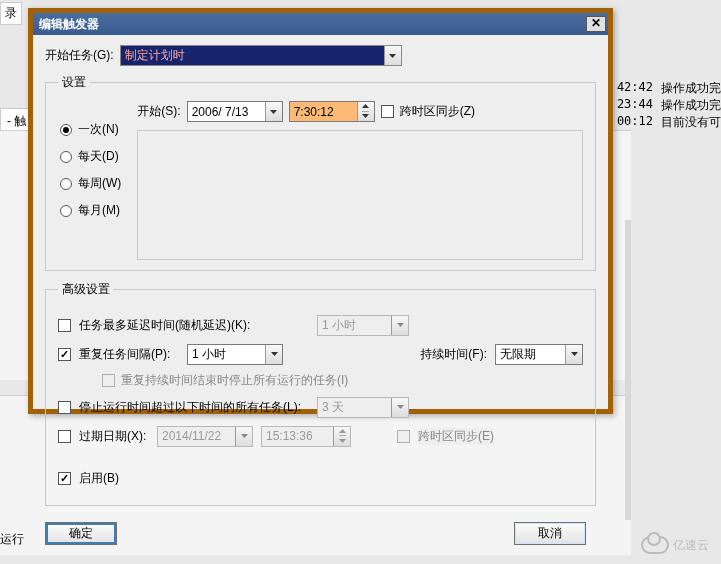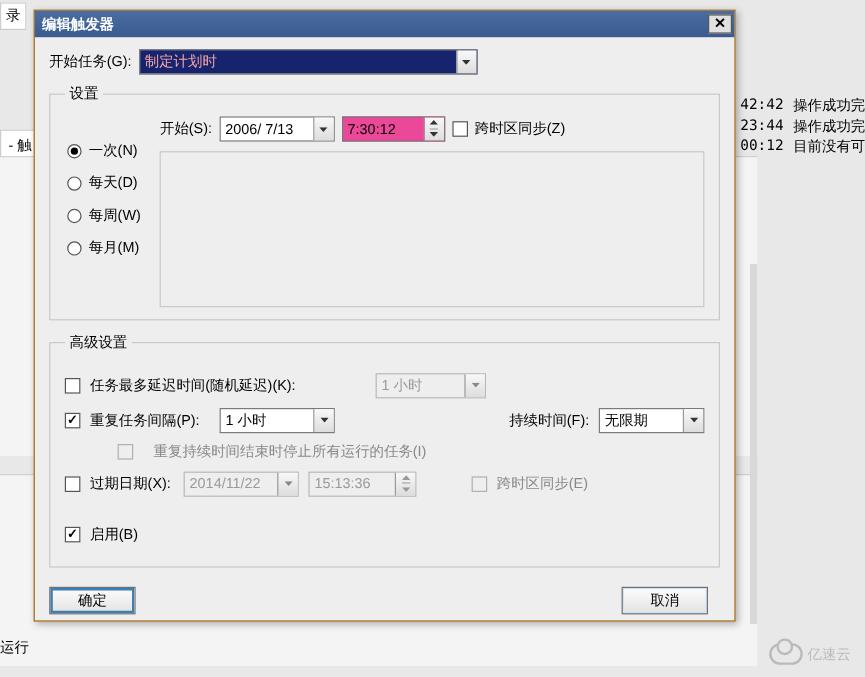--- a/index.html
+++ b/index.html
@@ -10,49 +10,49 @@
 .bg-time { font-family: monospace; }
 .bg-tab { left: 0; top: 108px; background:#fff; border:1px solid #ccc; padding:4px 6px; }
 .bg-rec { left:0; top:2px; background:#fff; border:1px solid #ccc; padding:2px 4px; }
 .bg-panel1 { position:absolute; left:0; top:130px; right:90px; height:250px; background:#f4f4f4; border-top:1px solid #d0d0d0; }
 .bg-panel2 { position:absolute; left:0; top:395px; right:90px; height:160px; background:#f4f4f4; border-top:1px solid #d0d0d0; }
 .bg-bar { position:absolute; right:90px; top:220px; width:6px; height:300px; background:#d8d8d8; }
 .bg-bottom { position:absolute; left:0; bottom:16px; font-size:12px; }
 .watermark { position:absolute; right:12px; bottom:10px; color:#bbb; font-size:16px; display:flex; align-items:center; gap:4px;}
 .watermark .cloud { width:28px; height:18px; border:2px solid #bbb; border-radius:12px; position:relative;}
 .watermark .cloud:before{content:"";position:absolute;width:10px;height:10px;border:2px solid #bbb;border-radius:50%;top:-6px;left:4px;background:#e8e8e8;}
-.dialog { position: absolute; left: 28px; top: 8px; width: 585px; height: 510px; background: #eeeeee; border: 1px solid #a16207; box-shadow: 2px 2px 6px rgba(0,0,0,.3); }
+.dialog { position: absolute; left: 28px; top: 8px; width: 585px; height: 406px; background: #eeeeee; border: 5px solid #a16207; box-shadow: 2px 2px 6px rgba(0,0,0,.3); }
 .titlebar { background: linear-gradient(#4a6ea0,#3a5a90); color:#fff; height:22px; display:flex; align-items:center; padding:0 2px 0 6px; font-weight:bold; font-size:12px;}
 .titlebar .title { flex:1; }
 .close-btn { width:20px; height:16px; background:#e0e0e0; border:1px solid #555; color:#000; text-align:center; line-height:13px; font-weight:bold; cursor:pointer;}
 .body { padding: 10px 12px 8px 12px; }
 .row { display:flex; align-items:center; gap:6px; margin-bottom:8px; }
 .lbl { color:#000; }
 .combo { position:relative; display:inline-flex; align-items:center; background:#fff; border:1px solid #7a7a7a; height:21px;}
 .combo.dark { background:#15246d; color:#fca5a5; border:1px solid #888;}
 .combo .val { flex:1; padding:0 4px; white-space:nowrap; overflow:hidden;}
 .combo .arrow, .spin .arrows { width:17px; height:100%; background:linear-gradient(#f8f8f8,#ddd); border-left:1px solid #999; display:flex; align-items:center; justify-content:center; }
 .arrow svg, .arrows svg { width:7px; height:4px; }
 .combo.disabled, .spin.disabled, input.disabled, .cb.disabled + span { background:#eee; color:#888; border-color:#b8b8b8;}
 .combo.disabled .val, .spin.disabled .val { color:#9a9a9a;}
 fieldset { border:1px solid #c8c8c8; margin:0 0 10px 0; padding:10px 12px; }
 legend { padding:0 4px; }
 .radio-group { display:flex; flex-direction:column; gap:10px; padding:4px 0 4px 2px;margin-top:16px;}
 .radio-row { display:flex; align-items:center; gap:6px;}
 .radio { width:12px;height:12px;border:1px solid #555;border-radius:50%;background:#fff;display:inline-flex;align-items:center;justify-content:center;}
 .radio.sel:after{content:"";width:6px;height:6px;background:#000;border-radius:50%;}
-.spin { display:inline-flex; align-items:center; background:#ec4899; border:1px solid #7a7a7a; height:21px;}
+.spin { display:inline-flex; align-items:center; background:#fdba74; border:1px solid #7a7a7a; height:21px;}
 .spin .val { padding:0 4px; flex:1;}
 .spin .arrows { flex-direction:column; }
 .spin .arrows .up,.spin .arrows .dn{height:50%;display:flex;align-items:center;justify-content:center;border-bottom:1px solid #aaa;}
 .spin .arrows .dn{border-bottom:none;}
 .cb { width:13px;height:13px;border:1px solid #555;background:#fff;display:inline-flex;align-items:center;justify-content:center;vertical-align:middle;}
 .cb.checked:after{content:"✓";font-size:11px;line-height:11px;color:#000;font-weight:bold;}
 .cb.disabled{border-color:#b0b0b0;background:#eee;}
-.cb-row { display:flex; align-items:center; gap:17px; margin:6px 0;}
+.cb-row { display:flex; align-items:center; gap:6px; margin:6px 0;}
 .cb-row.indent { margin-left:44px; color:#9a9a9a;}
 .inner-box { border:1px solid #c8c8c8; background:#eeeeee; flex:1; height:130px; }
 .settings-top { display:flex; gap:16px; }
 .adv-row { display:flex; align-items:center; gap:8px; margin:5px 0; min-height:24px;}
 .btns { display:flex; justify-content:space-between; gap:14px; padding:6px 10px 0 0;}
 .btn { width:72px; height:23px; border:1px solid #707070; background:linear-gradient(#fdfdfd,#e2e2e2); text-align:center; line-height:21px; cursor:pointer; box-shadow: 0 0 0 1px #cfe3ff inset;}
 .btn.default { box-shadow: 0 0 0 2px #3c7fb1 inset;}
 .disabled-text { color:#9a9a9a; }
 </style>
 </head>
@@ -193,20 +193,32 @@
               </svg>
             </span>
         </div>
       </div>
 
       <div class="cb-row indent">
         <span class="cb disabled"></span>
         <span class="disabled-text">重复持续时间结束时停止所有运行的任务(I)</span>
       </div>
 
+      <div class="adv-row">
+        <span class="cb"></span>
+        <span style="width:230px">停止运行时间超过以下时间的所有任务(L):</span>
+        <div class="combo disabled" style="width:92px">
+          <span class="val">3 天</span>
+          <span class="arrow">
+              <svg viewBox="0 0 7 4">
+                <path d="M0 0 L3.5 4 L7 0 Z" fill="#888"></path>
+              </svg>
+            </span>
+        </div>
+      </div>
 
       <div class="adv-row">
         <span class="cb"></span>
         <span style="width:70px">过期日期(X):</span>
         <div class="combo disabled" style="width:96px">
           <span class="val">2014/11/22</span>
           <span class="arrow">
               <svg viewBox="0 0 7 4">
                 <path d="M0 0 L3.5 4 L7 0 Z" fill="#888"></path>
               </svg>

